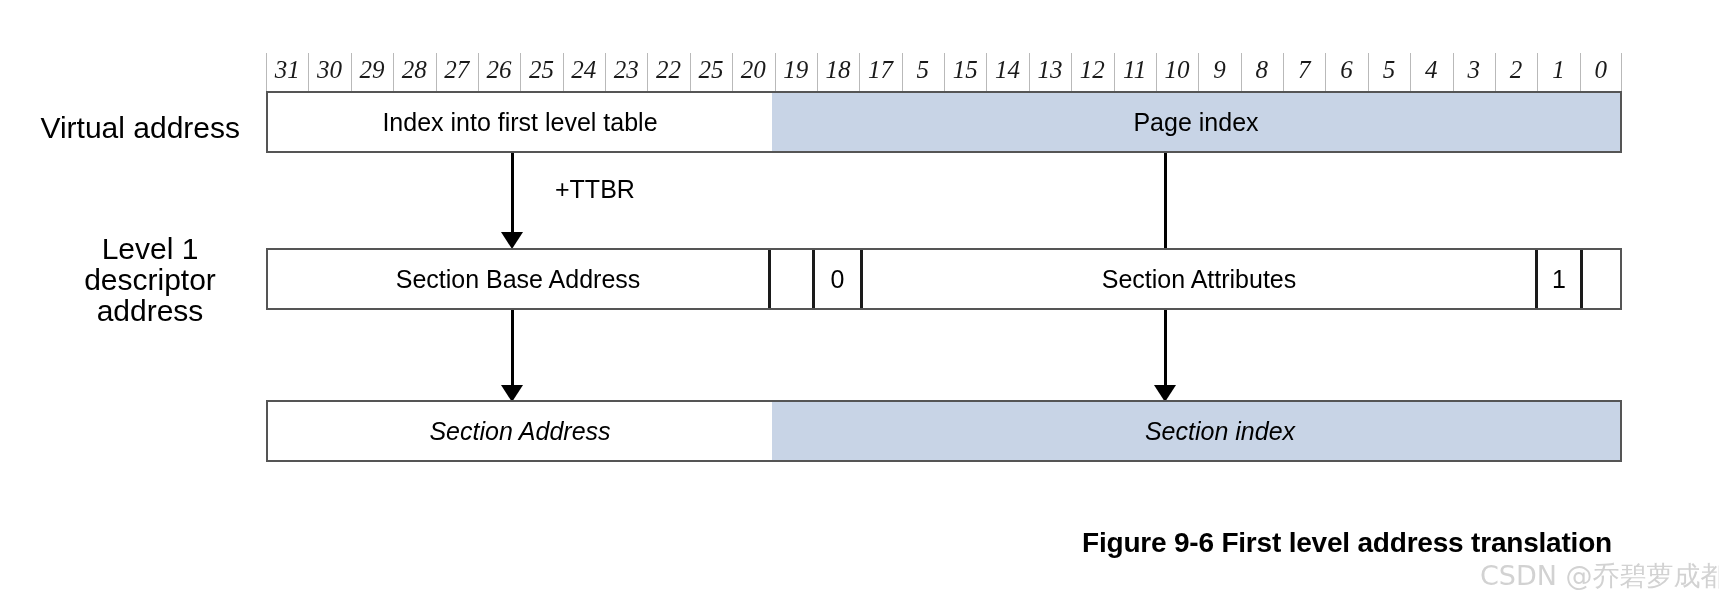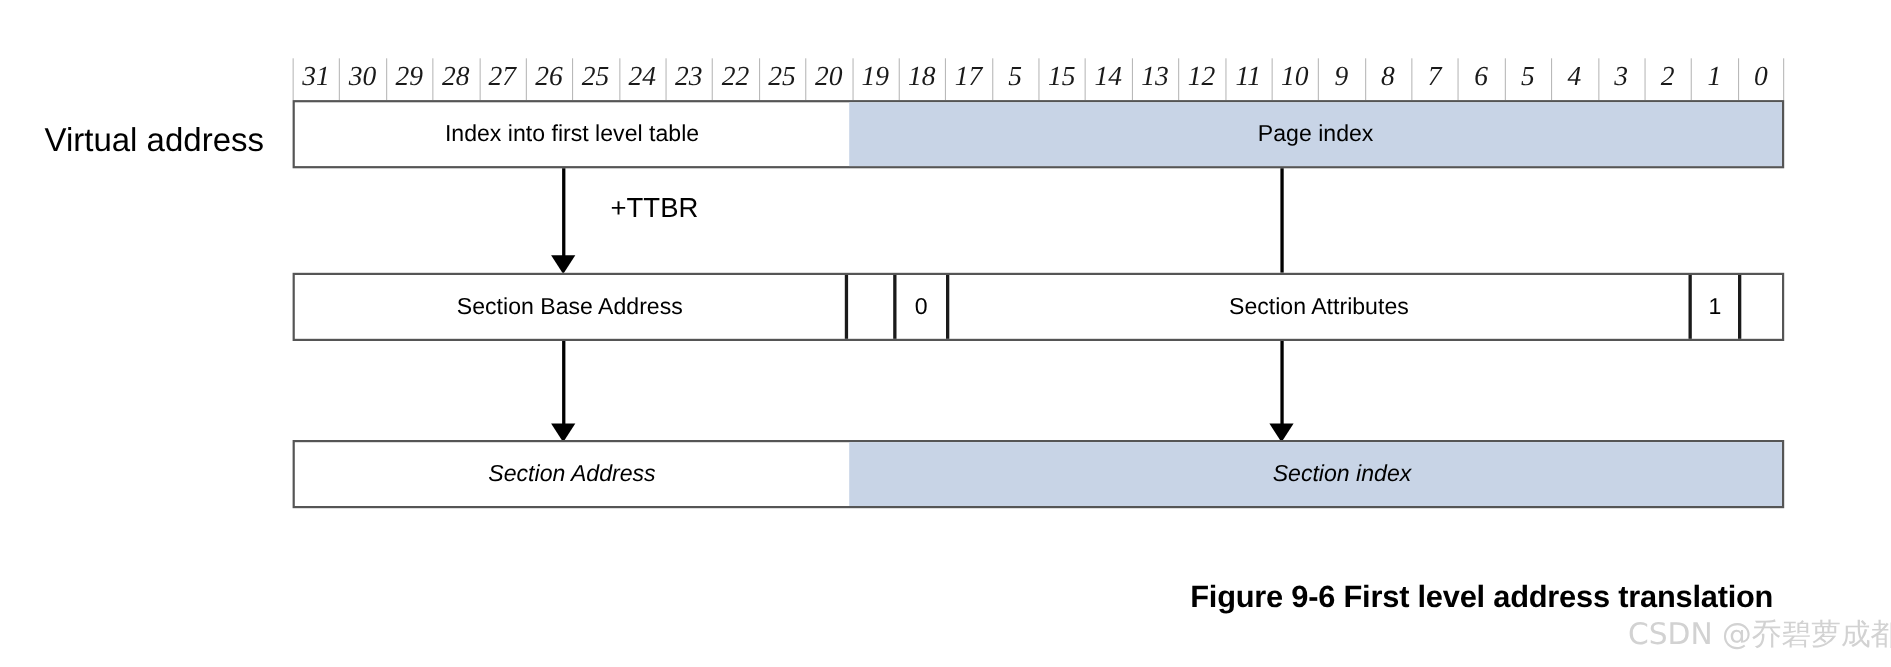--- a/index.html
+++ b/index.html
@@ -71,21 +71,21 @@
     border: 2px solid #555555;
     background: #ffffff;
     display: flex;
     align-items: stretch;
   }
   .seg {
     position: relative;
     display: flex;
     align-items: center;
     justify-content: center;
-    font-size: 21px;
+    font-size: 25px;
     color: #000;
     box-sizing: border-box;
     overflow: hidden;
   }
   .seg.shaded { background: #c8d4e6; }
   .seg.divider-left { border-left: 3px solid #1a1a1a; }
 
   
   .arrow-line {
     background: #000000;
@@ -170,20 +170,25 @@
     <div class="arrow-line" style="height:100%;"></div>
   </div>
   <div class="abs arrow-head" style="left:501px; top:232px;"></div>
 
   <div class="abs annot" style="left:528px; top:175px;margin-left:27px;">+TTBR</div>
 
   <div class="abs" style="left:1164px; top:153px; width:3px; height:95px;">
     <div class="arrow-line" style="height:100%;"></div>
   </div>
 
+  <div class="abs row-label multiline" style="left:60px; top:233px; width:180px;">
+    <div>Level 1</div>
+    <div>descriptor</div>
+    <div>address</div>
+  </div>
 
   <div class="abs bar" id="row-level-1-descriptor" style="left:266px; top:248px; width:1356px; height:62px;">
     <div class="seg" style="flex:0 0 500px;">Section Base Address</div>
     <div class="seg divider-left" style="flex:0 0 44px;"></div>
     <div class="seg divider-left" style="flex:0 0 48px;">0</div>
     <div class="seg divider-left" style="flex:1 1 auto;">Section Attributes</div>
     <div class="seg divider-left" style="flex:0 0 45px;">1</div>
     <div class="seg divider-left" style="flex:0 0 40px;"></div>
   </div>
 

